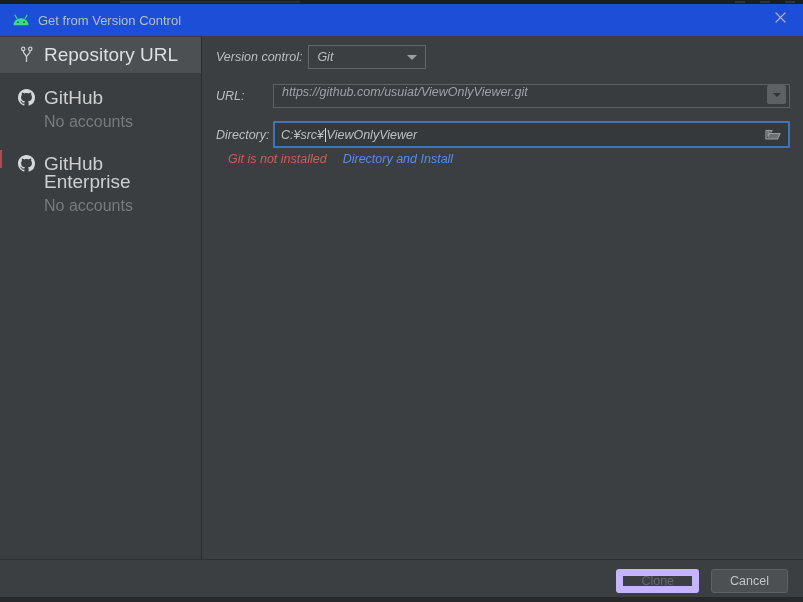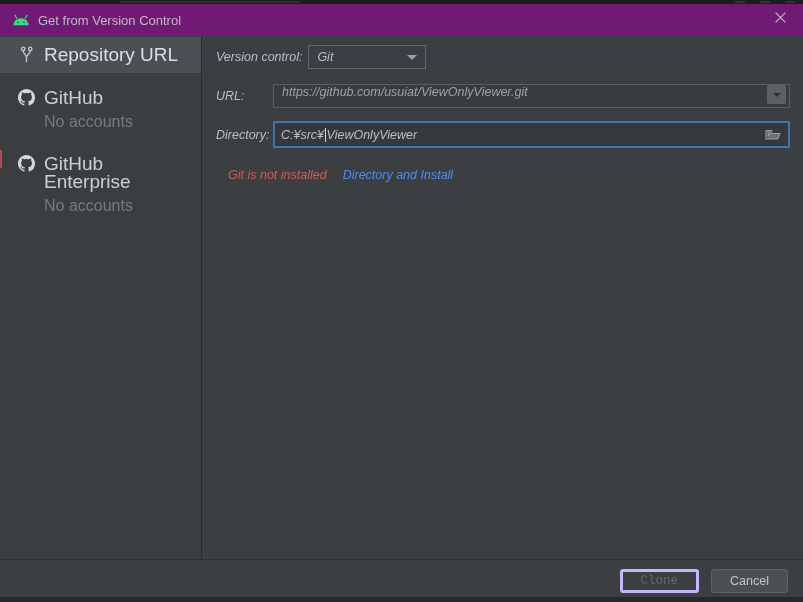--- a/index.html
+++ b/index.html
@@ -21,21 +21,21 @@
     position: absolute; left: 0; right: 0; bottom: 0; height: 5px; background: #26282A;
   }
   .left-red-sliver {
     position: absolute; left: 0; top: 150px; width: 2px; height: 18px;
     background: #B04A50; z-index: 5;
   }
 
   
   .titlebar {
     height: 26px; display: flex; align-items: center;
-    background: #701a75; padding: 16px 10px; position: relative;
+    background: #1d4ed8; padding: 16px 10px; position: relative;
   }
   .titlebar .app-icon { width: 18px; height: 16px; margin-left: 2px; margin-right: 8px; display: flex; align-items: center; }
   .titlebar .title { font-size: 13px; color: #BCBEC0; }
   .titlebar .close-btn {
     position: absolute; right: 12px; top: 2px; width: 22px; height: 22px;
     display: flex; align-items: center; justify-content: center; cursor: default;
   }
 
   
   .content { display: flex; height: 523px; }
@@ -75,21 +75,21 @@
   .text-field .field-text { flex: 1; white-space: nowrap; overflow: hidden; }
   .url-drop-btn {
     width: 19px; height: 19px; background: #5D6164; border-radius: 2px;
     display: flex; align-items: center; justify-content: center; margin-right: 1px; flex-shrink: 0;
   }
   .url-drop-btn .arrow {
     width: 0; height: 0; border-left: 4.5px solid transparent; border-right: 4.5px solid transparent;
     border-top: 4.5px solid #303335;
   }
 
-  .row-dir { margin-bottom: 20px; }
+  .row-dir { margin-bottom: 4px; }
   .dir-field {
     flex: 1; height: 27px; background: #36393B; border: 2px solid #3F76B2; border-radius: 1px;
     display: flex; align-items: center; padding: 0 6px; color: #BDC0C2;
   }
   .dir-field .field-text { flex: 1; white-space: nowrap; display: flex; align-items: center; }
   .caret { display: inline-block; width: 1.5px; height: 14px; background: #D6D8DA; margin: 0 0.5px; }
   .folder-btn { width: 18px; display: flex; align-items: center; justify-content: center; flex-shrink: 0; }
 
   .row-msg { font-size: 12.5px; margin-left: 12px; }
   .error-text { color: #D05C56; margin-right: 16px; }
@@ -98,21 +98,21 @@
   
   .footer {
     height: 44px; background: #3C3F41; border-top: 1px solid #2E3031;
     display: flex; align-items: center; justify-content: flex-end; padding: 0 15px 2px 0;
   }
   .btn {
     height: 24px; border-radius: 3px; font-size: 12.5px; font-family: "Liberation Sans", sans-serif;
     padding: 0 18px; display: flex; align-items: center; justify-content: center;
   }
   .btn-clone {
-    background: transparent; border: 3px solid #c4b5fd; color: #64686B; margin-right: 12px; min-width: 72px; font-family: Liberation Mono, monospace;
+    background: transparent; border: 7px solid #c4b5fd; color: #64686B; margin-right: 12px; min-width: 72px;
   }
   .btn-cancel {
     background: #4C5053; border: 1px solid #5E6265; color: #C3C5C7; min-width: 74px;
   }
 </style>
 </head>
 <body>
 
 <div class="backdrop-top">
   <span class="bd-mark" style="left:120px; width:180px; opacity:.35;"></span>

